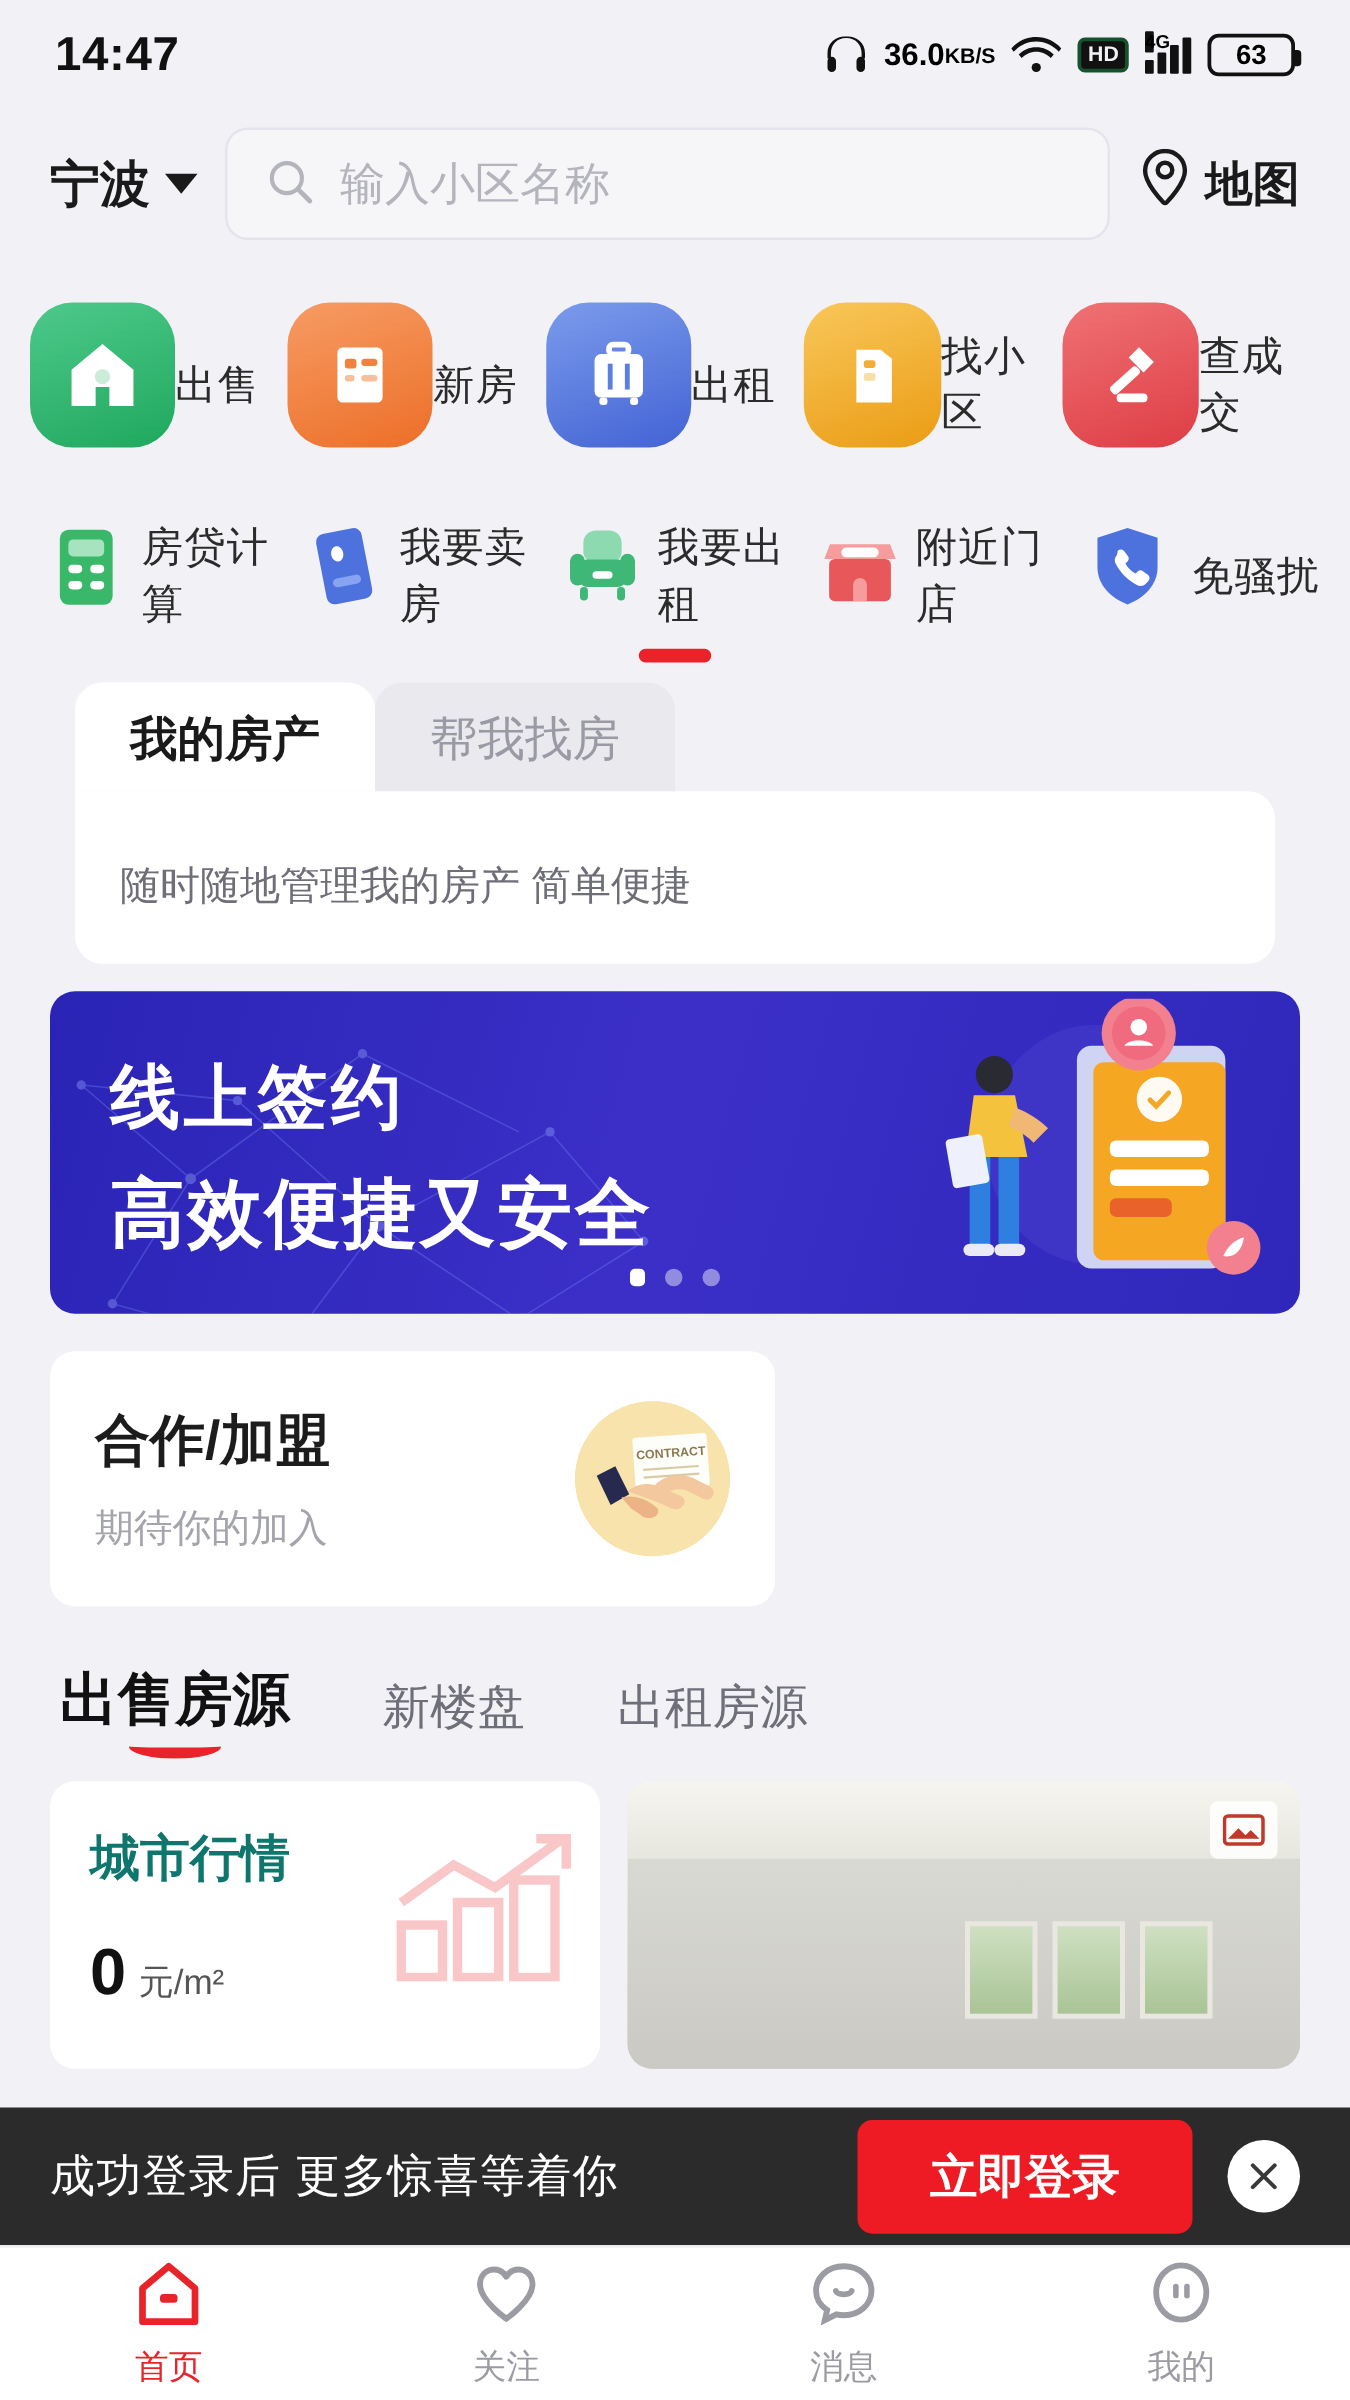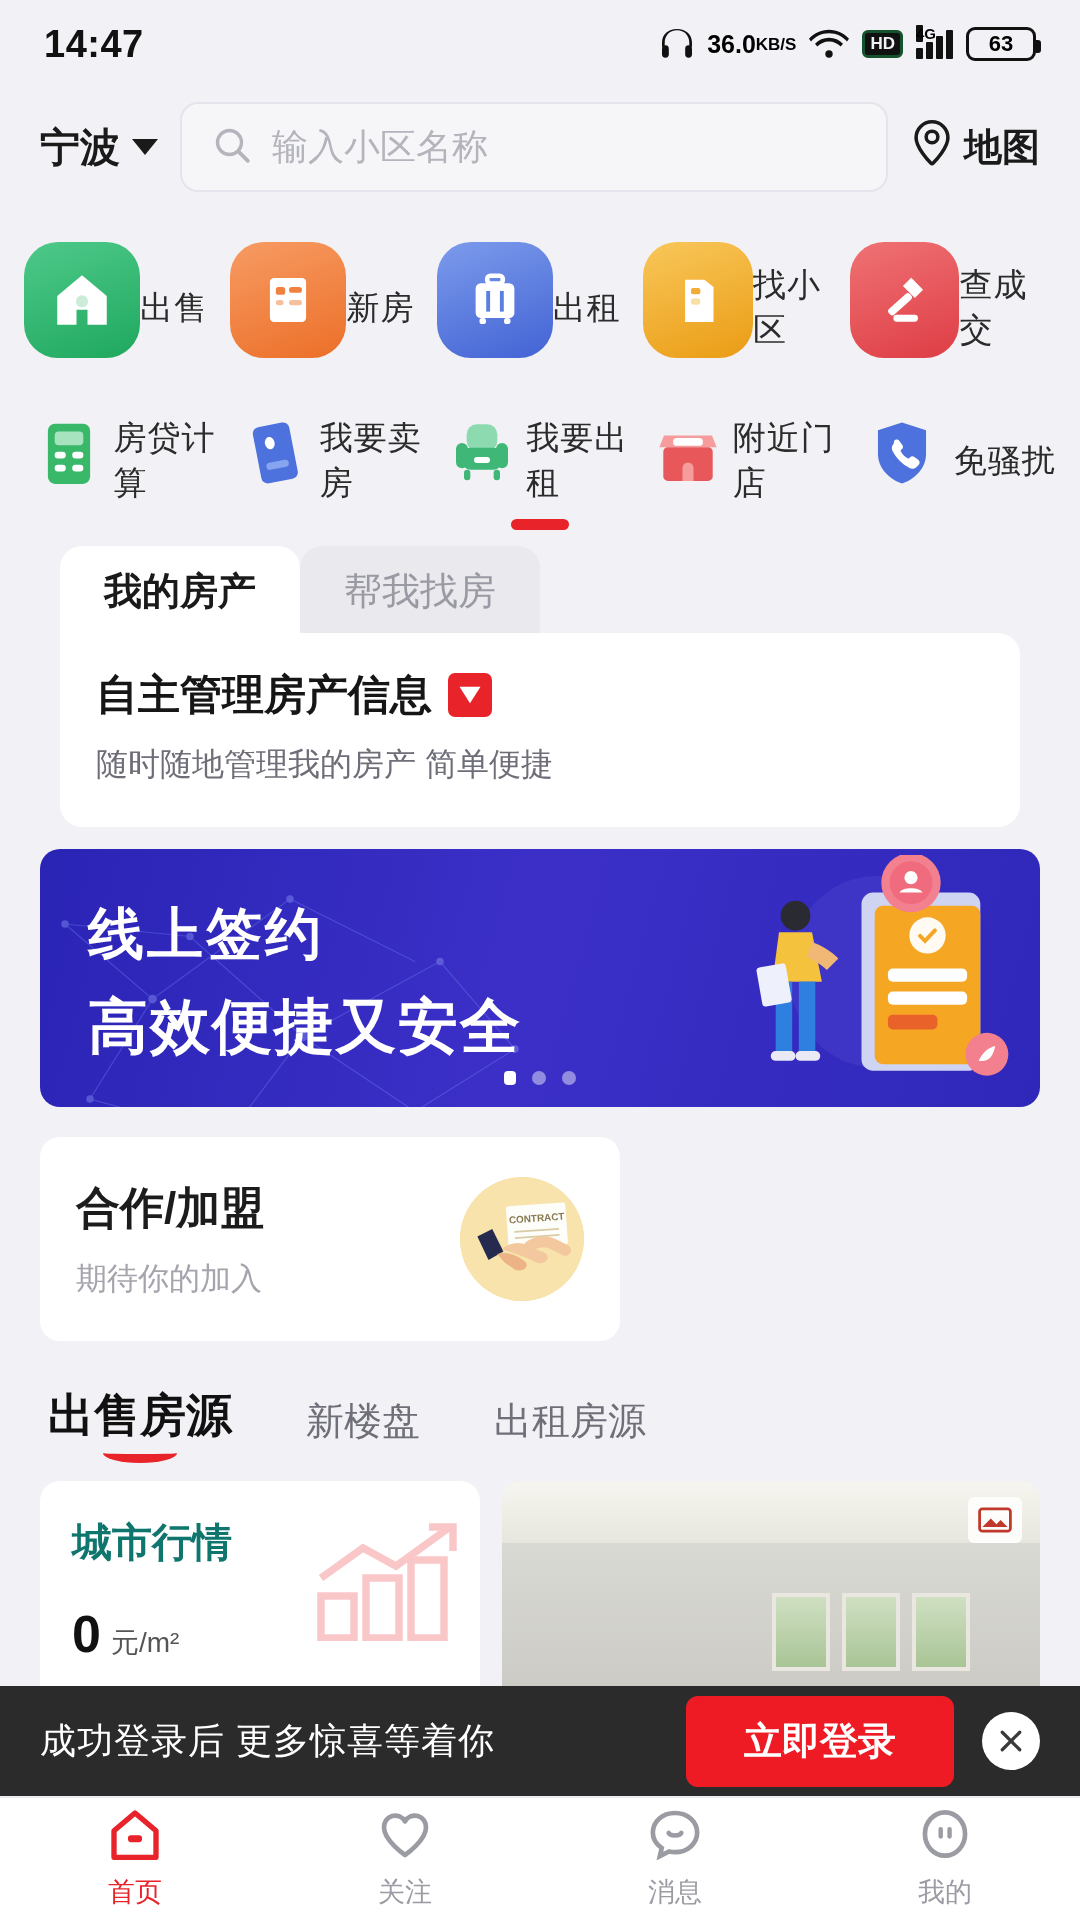--- a/index.html
+++ b/index.html
@@ -368,28 +368,20 @@
   </div>
 </div>
 
 <div class="prop-wrap">
   <div class="prop-tabs">
     <div class="ptab active">我的房产</div>
     <div class="ptab">帮我找房</div>
   </div>
   <div class="prop-card">
     <div class="prop-text">
-      <div class="prop-title">
-        <span>自主管理房产信息</span>
-        <span class="prop-badge">
-          <svg width="28" height="28" viewBox="0 0 24 24">
-              <path d="M3 5h18L12 19z" fill="#fff"></path>
-            </svg>
-        </span>
-      </div>
       <div class="prop-sub">随时随地管理我的房产 简单便捷</div>
     </div>
   </div>
 </div>
 
 <div class="banner-wrap">
   <div class="banner">
     <svg class="ban-lines" viewBox="0 0 800 260" preserveAspectRatio="none">
       <g stroke="#6f7ff0" stroke-width="1" fill="none">
         <path d="M20 60 L90 120 L40 200 L150 230 L210 150 L120 70z"></path>

